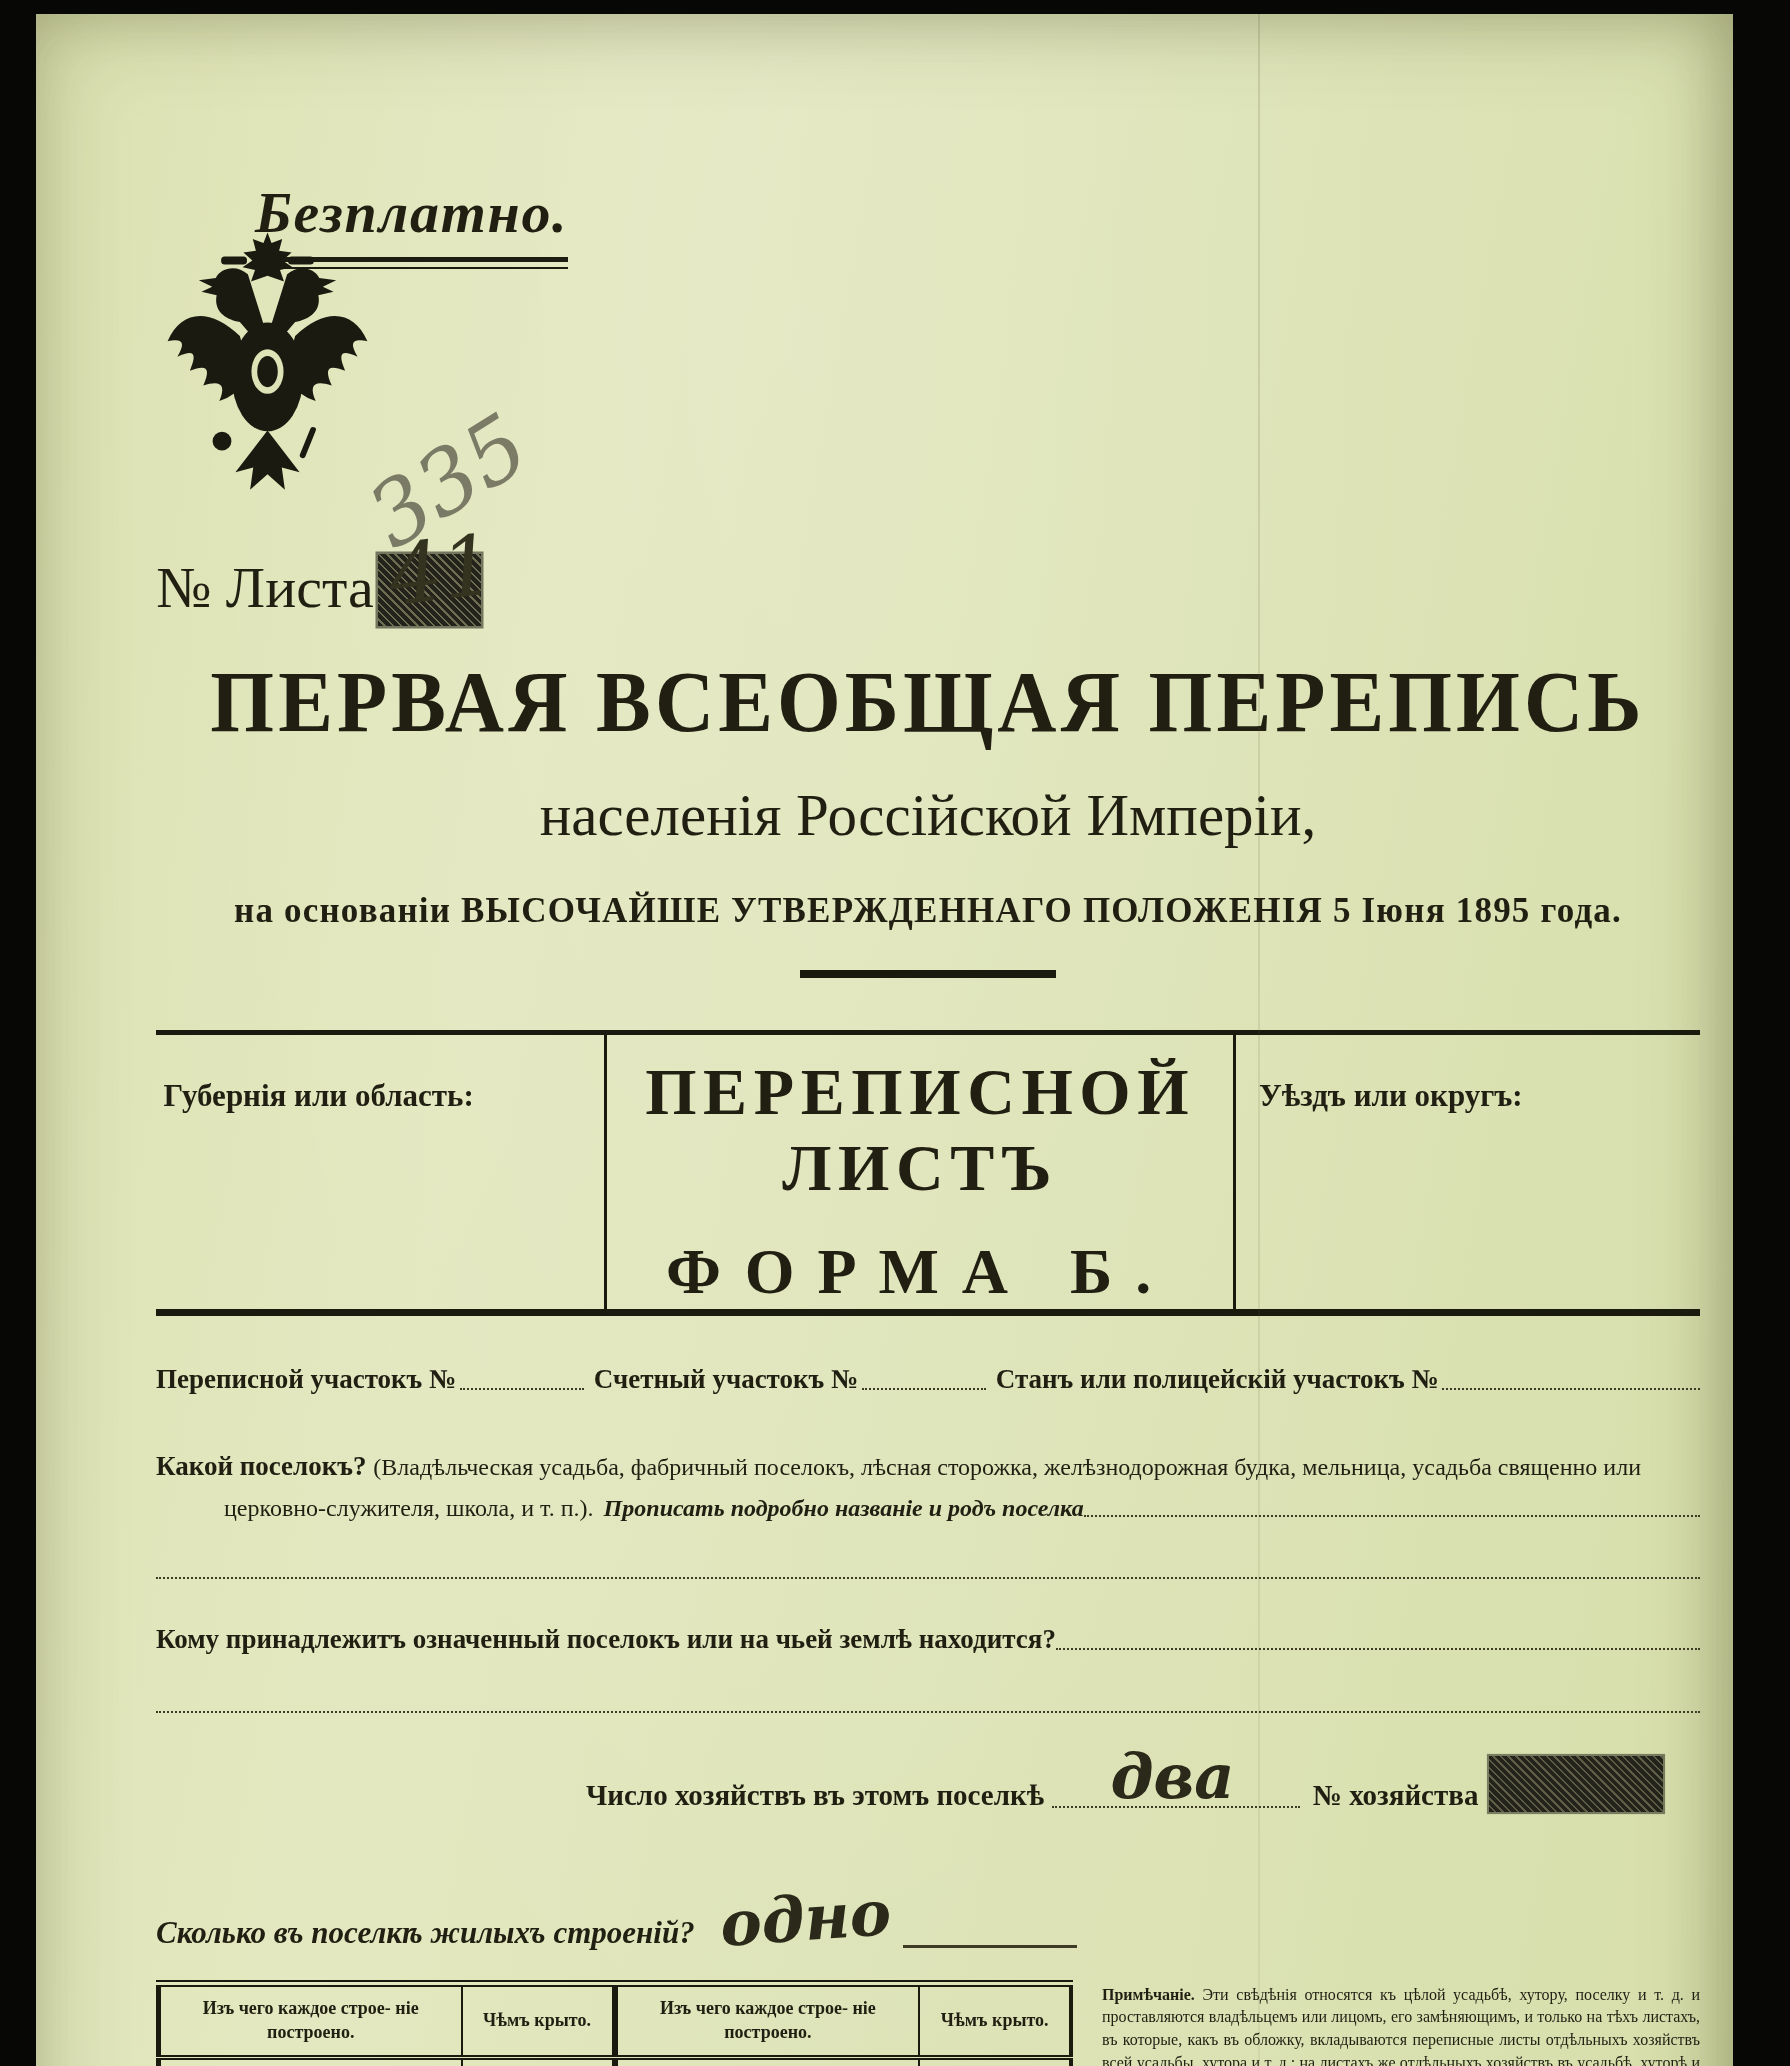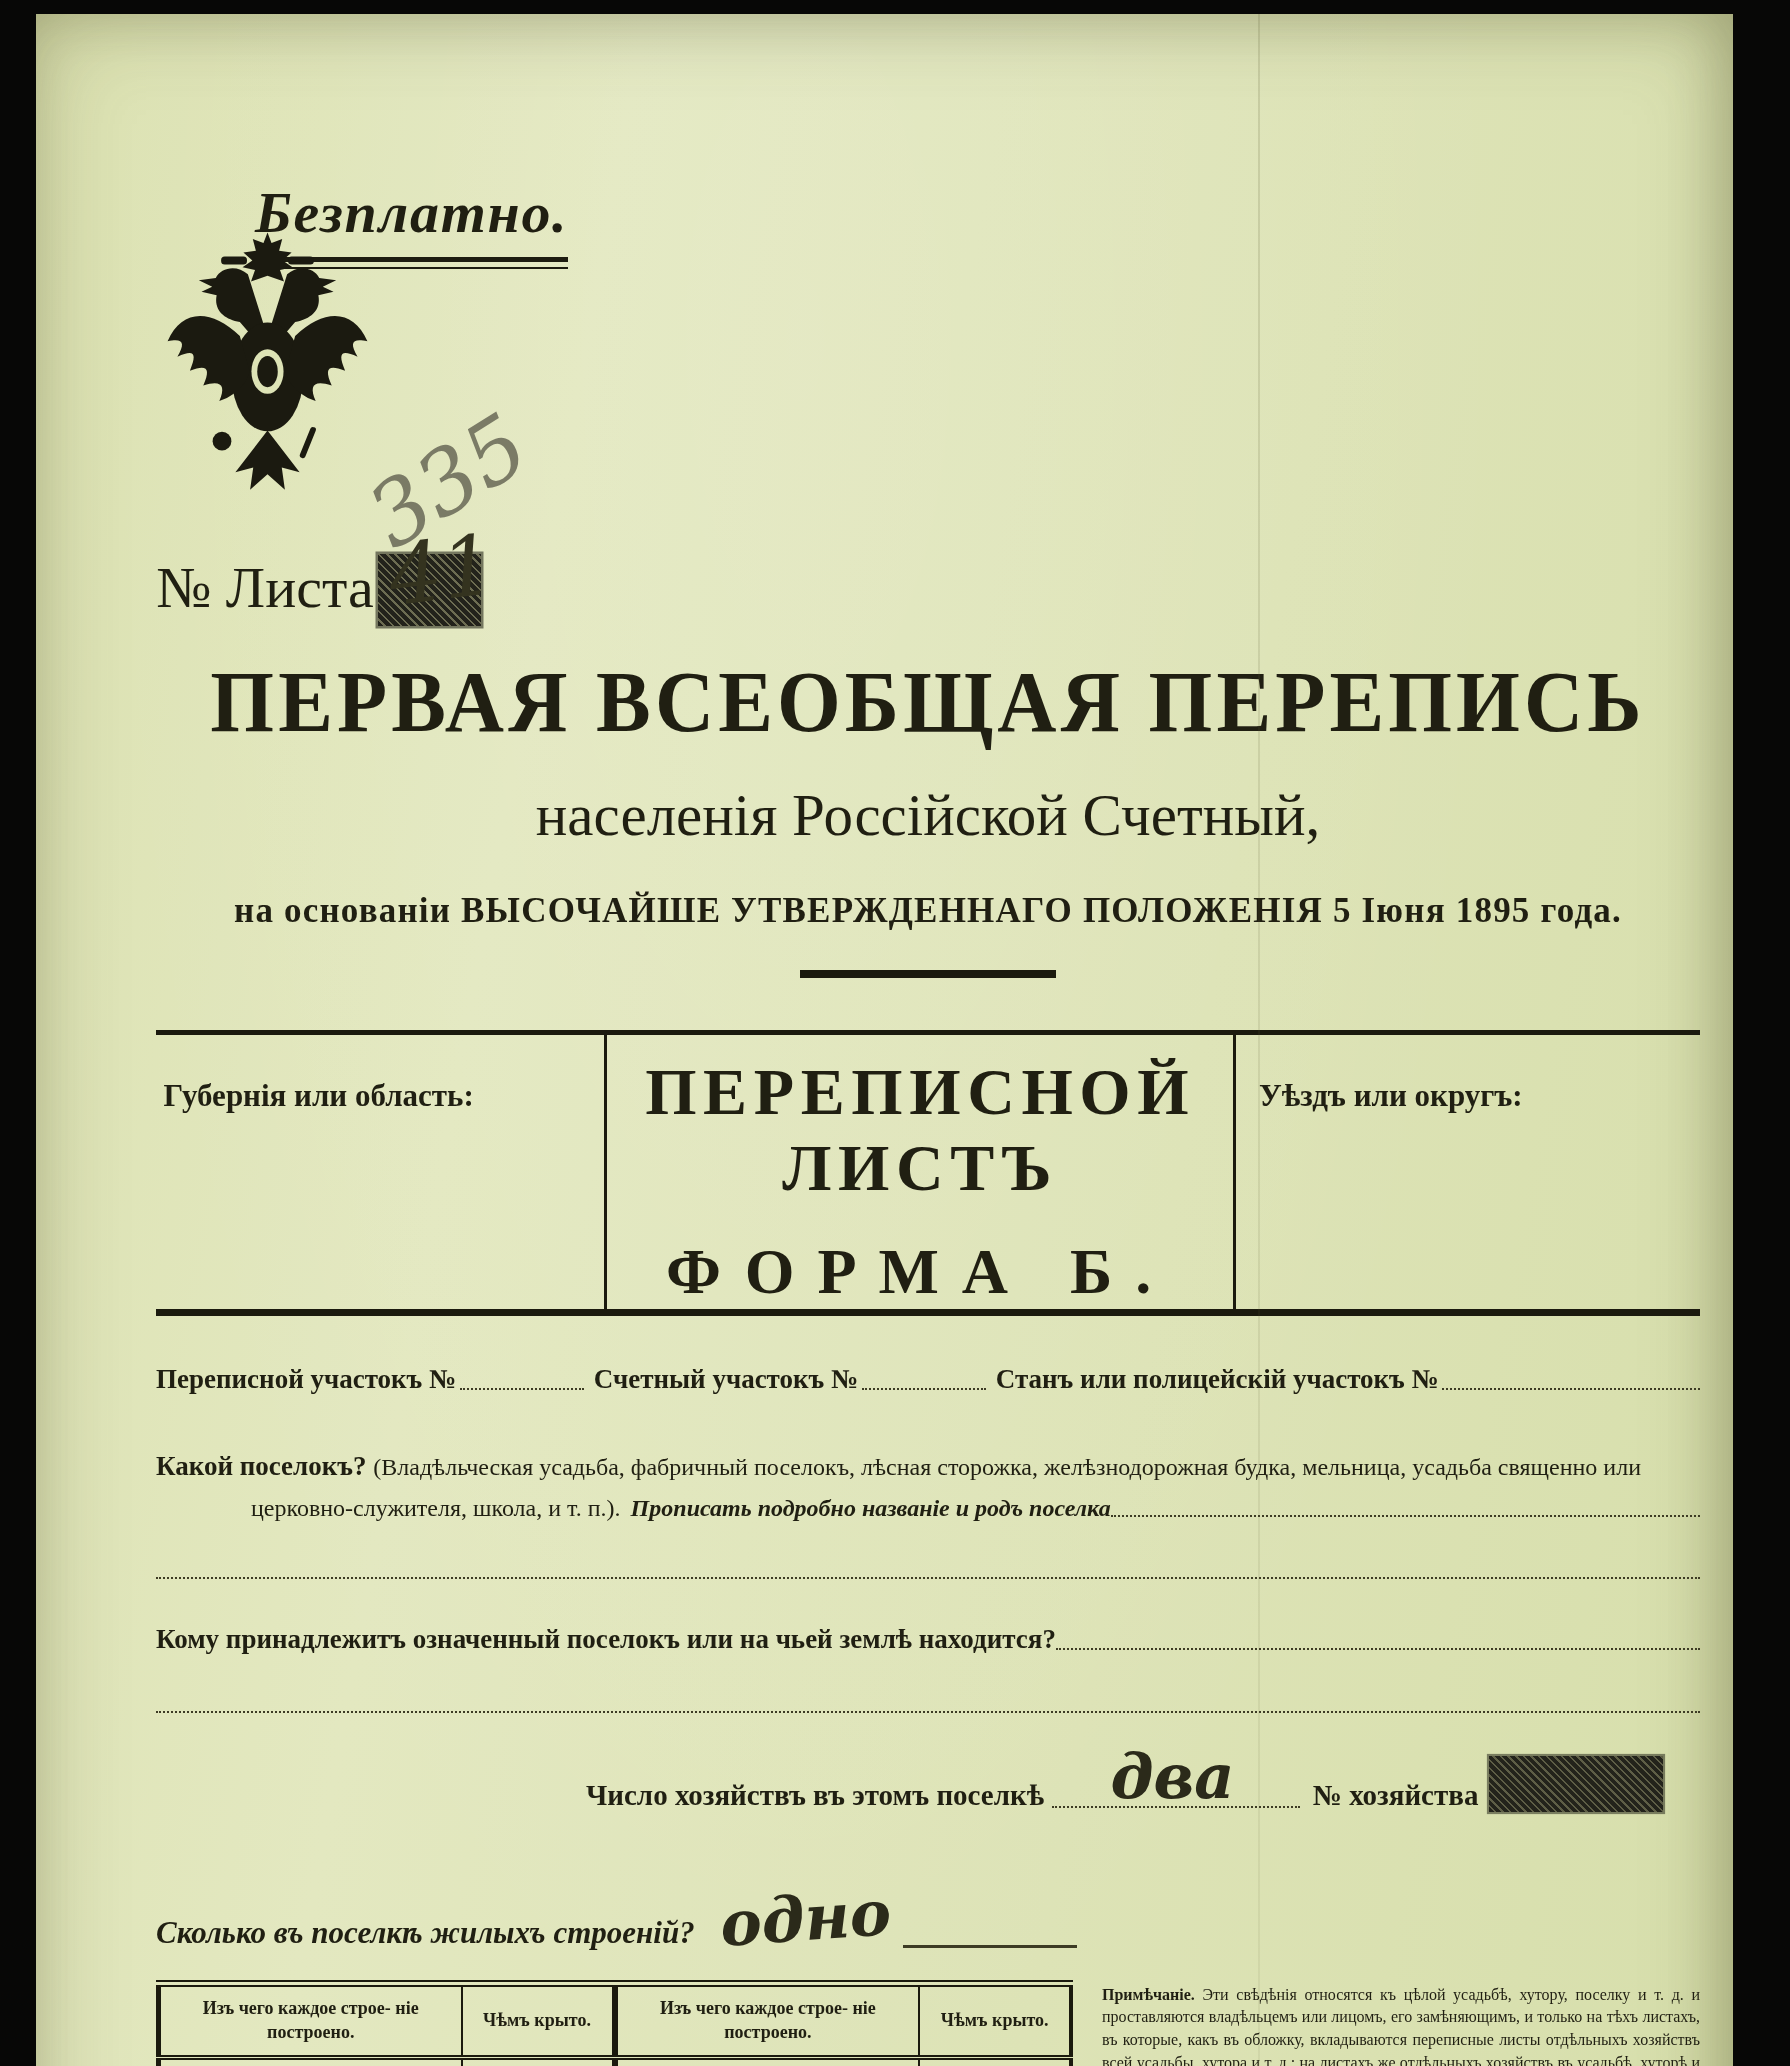--- a/index.html
+++ b/index.html
@@ -50,21 +50,21 @@
   .leader{flex:1;border-bottom:2.9px dotted #3d3b24;height:3.3px;align-self:flex-end;margin-bottom:5px;}
 
   
   .precinct{display:flex;margin-top:48px;font-size:27px;font-weight:bold;}
   .precinct .lead-sm{flex:0 0 124px;border-bottom:2.9px dotted #3d3b24;align-self:flex-end;margin:0 10.3px 4.1px 3.3px;height:3.3px;}
   .precinct .lead-gr{flex:1;border-bottom:2.9px dotted #3d3b24;align-self:flex-end;margin:0 0 4.1px 3.3px;height:3.3px;}
 
   .qline{margin-top:50px;font-size:27px;line-height:1.6;}
   .qline .qbold{font-weight:bold;}
   .hint{font-size:24px;}
-  .qline2{display:flex;margin-left:95px;font-size:24px;margin-top:7.4px;align-items:flex-end;}
+  .qline2{display:flex;margin-left:68px;font-size:24px;margin-top:7.4px;align-items:flex-end;}
   .instr{font-style:italic;font-weight:bold;margin-left:10px;white-space:nowrap;}
   .rule-dotted{margin-top:52px;}
   .owner-line{display:flex;margin-top:45px;font-size:27px;font-weight:bold;align-items:flex-end;}
 
   .hh-line{display:flex;margin-top:43px;font-size:29px;font-weight:bold;align-items:flex-end;}
   .hh-spacer{flex:0 0 430px;}
   .hand-leader{position:relative;flex:0 0 248px;border-bottom:2.9px dotted #3d3b24;height:3.3px;align-self:flex-end;margin:0 12.4px 4.1px 8.3px;}
   .hand-leader .hand{position:absolute;left:58px;top:-62px;font-size:62px;}
   .stamp2{display:inline-block;width:174px;height:56px;margin-left:10.7px;vertical-align:-11.6px;
       background:repeating-linear-gradient(45deg,#23231b 0 3.7px,#5e5e46 3.7px 5.4px);
@@ -122,21 +122,21 @@
             </g>
           </svg>
         </div>
         <div class="sheetno">
           <span>№ Листа</span><span class="stamp-box"><span class="hand hand-no">41</span></span>
           <span class="pencil">335</span>
         </div>
       </div>
 
       <div class="main-title">ПЕРВАЯ ВСЕОБЩАЯ ПЕРЕПИСЬ</div>
-      <div class="subtitle">населенія Россійской Счетный,</div>
+      <div class="subtitle">населенія Россійской Имперіи,</div>
       <div class="basis">на основаніи ВЫСОЧАЙШЕ УТВЕРЖДЕННАГО ПОЛОЖЕНІЯ 5 Іюня 1895 года.</div>
       <div class="title-rule"></div>
 
       <div class="form-head">
         <div class="fh-side fh-left">
           <span>Губернія или область:</span>
           <span class="dotted"></span>
         </div>
         <div class="fh-center">
           <div class="fh-c1">ПЕРЕПИСНОЙ ЛИСТЪ</div>

